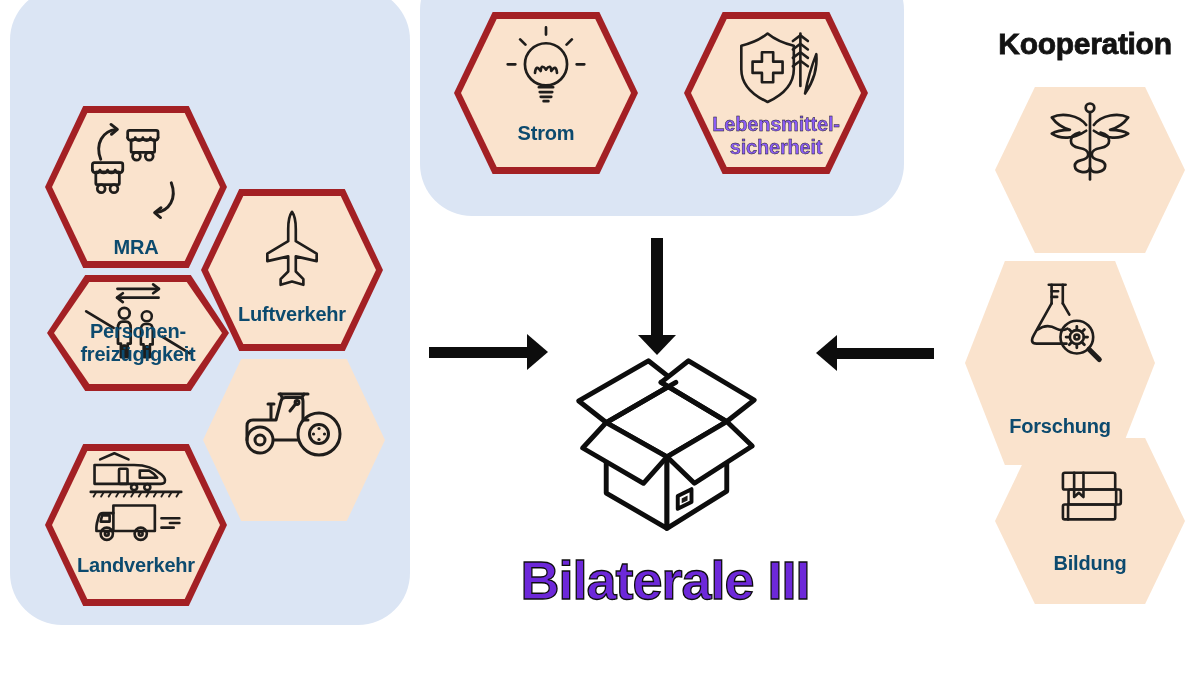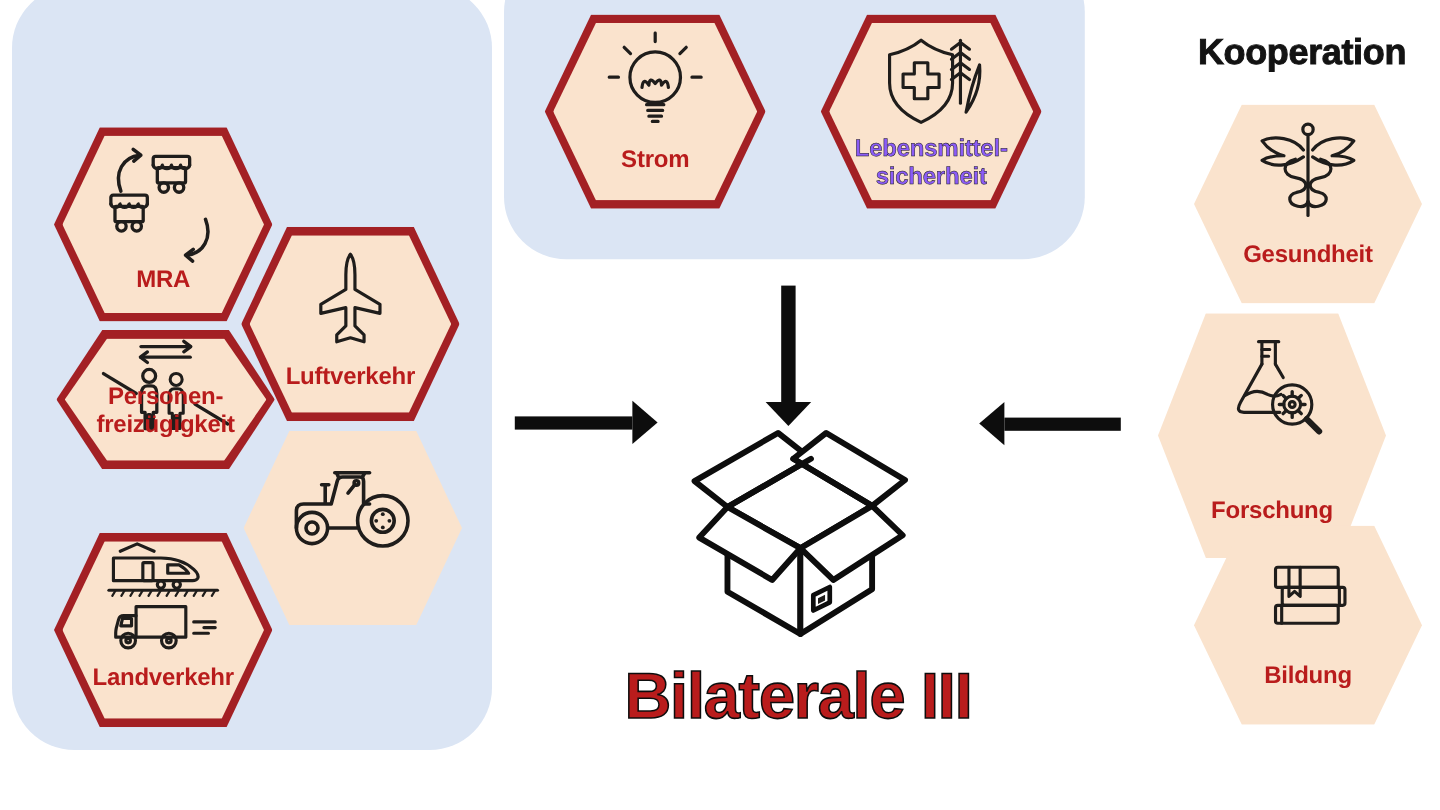--- a/index.html
+++ b/index.html
@@ -4,31 +4,31 @@
 <style>
   html,body{margin:0;padding:0;background:#ffffff;}
   .canvas{position:relative;width:1200px;height:675px;background:#ffffff;overflow:hidden;
           font-family:"Liberation Sans",sans-serif;}
   .panel{position:absolute;background:#dbe5f4;border-radius:52px;}
   .sec-title{position:absolute;text-align:center;font-weight:800;color:#131313;
              -webkit-text-stroke:0.8px #131313;}
   .left-title{left:10px;top:3px;width:400px;font-size:32px;line-height:0.95;letter-spacing:-0.5px;}
   .koop-title{left:945px;top:27px;width:280px;font-size:30px;letter-spacing:-0.3px;}
   .center-title{position:absolute;left:410px;top:549px;width:510px;text-align:center;
-                font-size:54px;font-weight:800;color:#b91c1c;letter-spacing:-1px;
+                font-size:54px;font-weight:800;color:#6d28d9;letter-spacing:-1px;
                 -webkit-text-stroke:1.3px #0d0d0d;}
   .hex{position:absolute;}
   .hex-b{position:absolute;inset:0;background:#a32024;
          clip-path:polygon(0% 50%,21% 0%,79% 0%,100% 50%,79% 100%,21% 100%);}
   .hex-f{position:absolute;inset:7px;background:#fae3cd;
          clip-path:polygon(0% 50%,21% 0%,79% 0%,100% 50%,79% 100%,21% 100%);}
   .hex-f.nb{inset:0;}
   .hex-icon{position:absolute;left:50%;transform:translateX(-50%);}
   .hex-label{position:absolute;left:4px;right:4px;text-align:center;font-size:20px;
-             font-weight:700;color:#b91c1c;line-height:1.18;letter-spacing:-0.2px;}
+             font-weight:700;color:#0c4a6e;line-height:1.18;letter-spacing:-0.2px;}
   .hex-label span{display:block;}
   .hex-label.dark{color:#8b5cf6;-webkit-text-stroke:0.4px #161514;}
   .shaft{position:absolute;background:#0d0d0d;}
   .head{position:absolute;width:0;height:0;}
   svg{display:block;}
   svg .ln{fill:none;stroke:#1f1d1b;stroke-width:2.8;stroke-linecap:round;stroke-linejoin:round;}
   svg .ln3{fill:none;stroke:#1f1d1b;stroke-width:3;stroke-linecap:round;stroke-linejoin:round;}
   svg .fl{fill:#1f1d1b;stroke:none;}
   svg .bx{fill:#ffffff;stroke:#0d0d0d;stroke-width:5;stroke-linecap:round;stroke-linejoin:round;}
   svg .bxn{fill:none;stroke:#0d0d0d;stroke-width:5;stroke-linecap:round;stroke-linejoin:round;}
@@ -56,21 +56,21 @@
           <circle class="ln" cx="23.5" cy="28" r="4"></circle>
         </g>
       </defs>
       <use href="#cart" x="40" y="7"></use>
       <use href="#cart" x="4" y="40"></use>
       <path class="ln3" d="M14,38 C8,22 16,9 30,7.5"></path>
       <path class="ln3" d="M24.5,2.5 L31,7.5 L25,12.5"></path>
       <path class="ln3" d="M86,62 C92,78 84,91 70,92.5"></path>
       <path class="ln3" d="M75.5,87.5 L69,92.5 L75,97.5"></path>
     </svg>
-    <div class="hex-label" style="bottom:22px">
+    <div class="hex-label" style="bottom:8px">
       <span>MRA</span>
     </div>
   </div>
 
   <div class="hex" style="left:201px;top:189px;width:182px;height:162px">
     <div class="hex-b"></div>
     <div class="hex-f"></div>
     <svg class="hex-icon" style="top:20px" width="57" height="91" viewBox="0 0 60 96">
       <path class="ln" d="M30,3 C33,7 34,13 34,21 L34,34 L56,47 L56,55 L34,50 L34,66 L42,74 L42,80 L30,76.5 L18,80 L18,74 L26,66 L26,50 L4,55 L4,47 L26,34 L26,21 C26,13 27,7 30,3 Z"></path>
     </svg>
@@ -184,23 +184,20 @@
   <div class="hex" style="left:995px;top:87px;width:190px;height:166px">
     <div class="hex-f nb"></div>
     <svg class="hex-icon" style="top:14px" width="86" height="92" viewBox="0 0 90 96">
       <circle class="ln" cx="45" cy="7" r="4.5"></circle>
       <path class="ln" d="M45,12 V82"></path>
       <path class="ln" d="M41,25 C33,14 15,12 5,17 C10,24 16,28 24,30 C13,30 8,32 5,34 C14,40 28,40 41,31"></path>
       <path class="ln" d="M49,25 C57,14 75,12 85,17 C80,24 74,28 66,30 C77,30 82,32 85,34 C76,40 62,40 49,31"></path>
       <path class="ln" d="M34,33 C22,36 22,47 34,49 C46,51 46,60 35,62 C27,64 27,72 36,74 C41,75 44,73 45,70"></path>
       <path class="ln" d="M56,33 C68,36 68,47 56,49 C44,51 44,60 55,62 C63,64 63,72 54,74 C49,75 46,73 45,70"></path>
     </svg>
-    <div class="hex-label" style="bottom:28px">
-      <span>Gesundheit</span>
-    </div>
   </div>
 
   <div class="hex" style="left:965px;top:261px;width:190px;height:204px">
     <div class="hex-f nb"></div>
     <svg class="hex-icon" style="top:20px" width="94" height="86" viewBox="0 0 100 92">
       <path class="ln" d="M38,4 H56"></path>
       <path class="ln" d="M41,4 V24 M53,4 V24"></path>
       <path class="ln" d="M41,11 H48 M41,17 H47"></path>
       <path class="ln" d="M41,24 L22,58 Q17,67 25,67 H57"></path>
       <path class="ln" d="M53,24 L60,36"></path>

